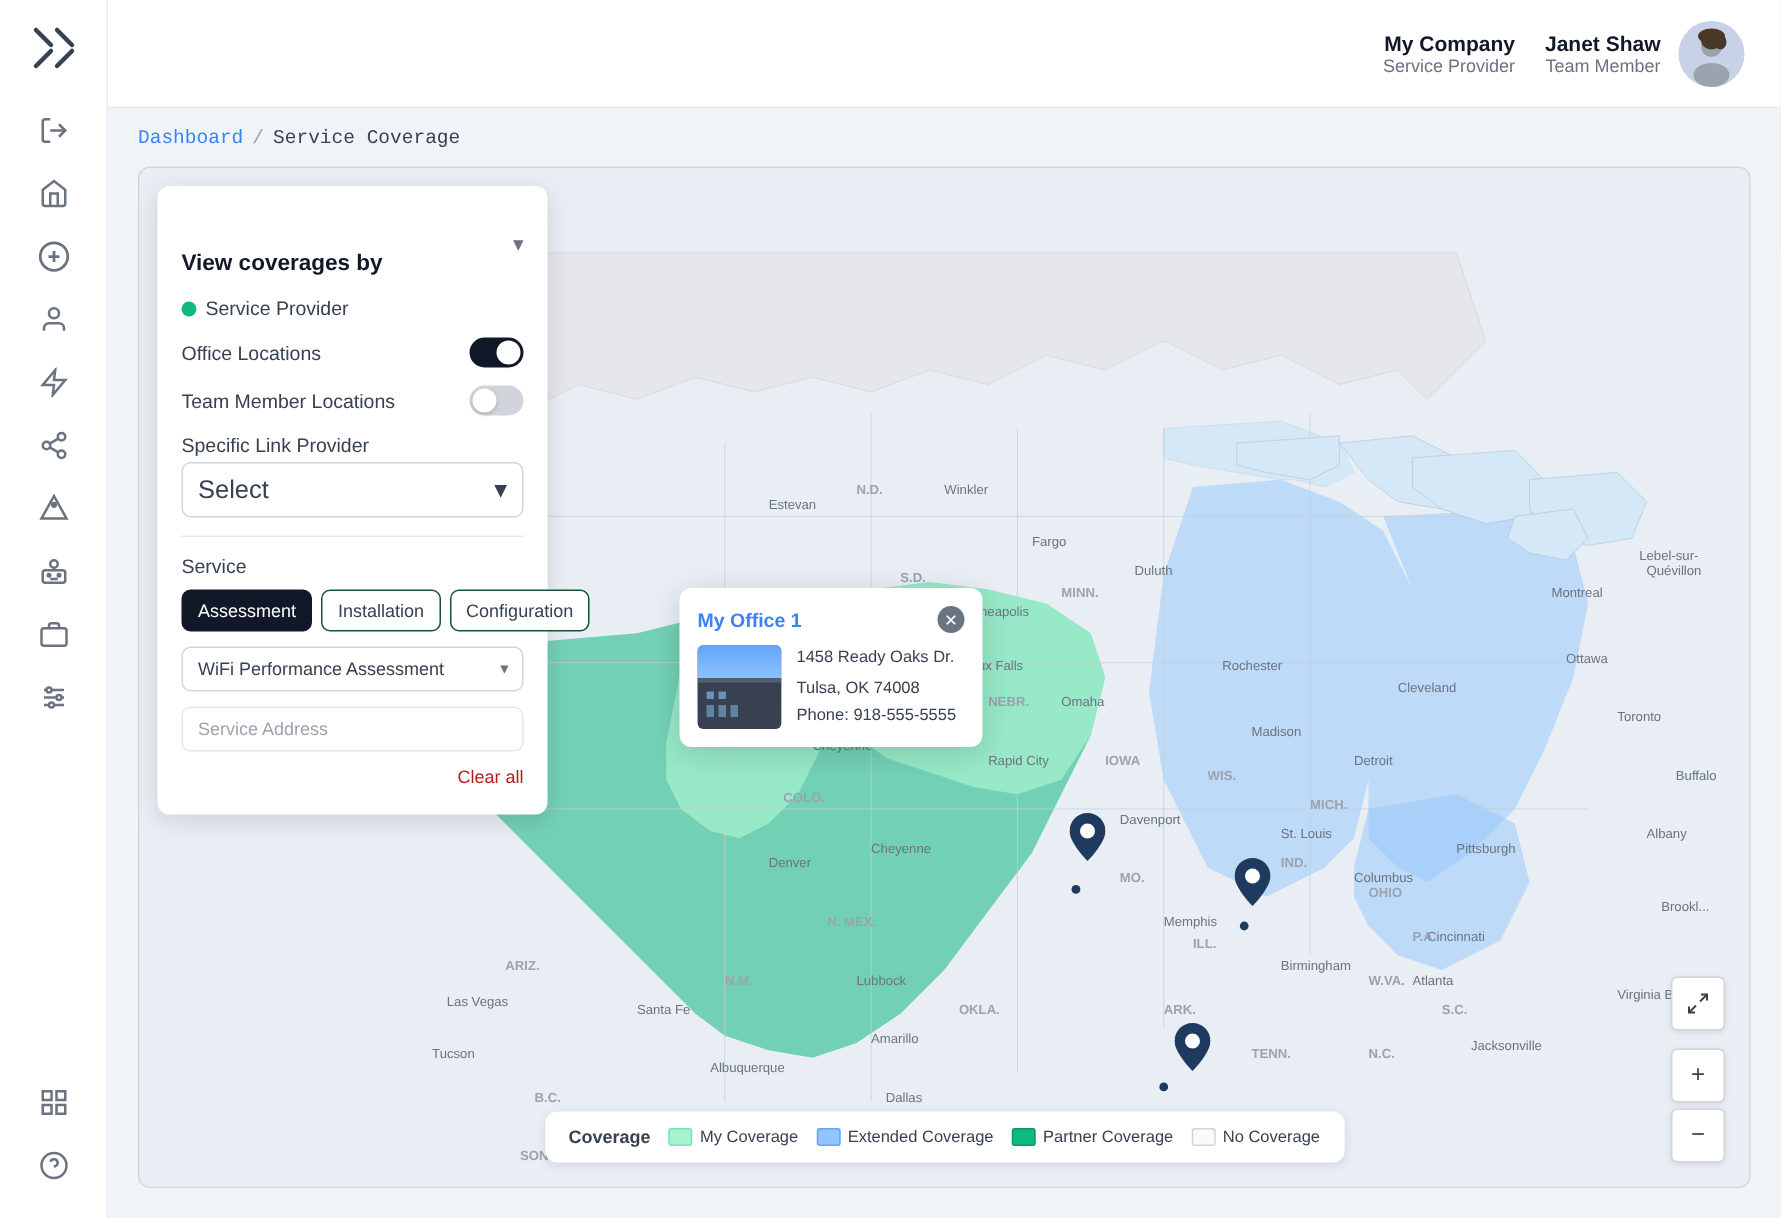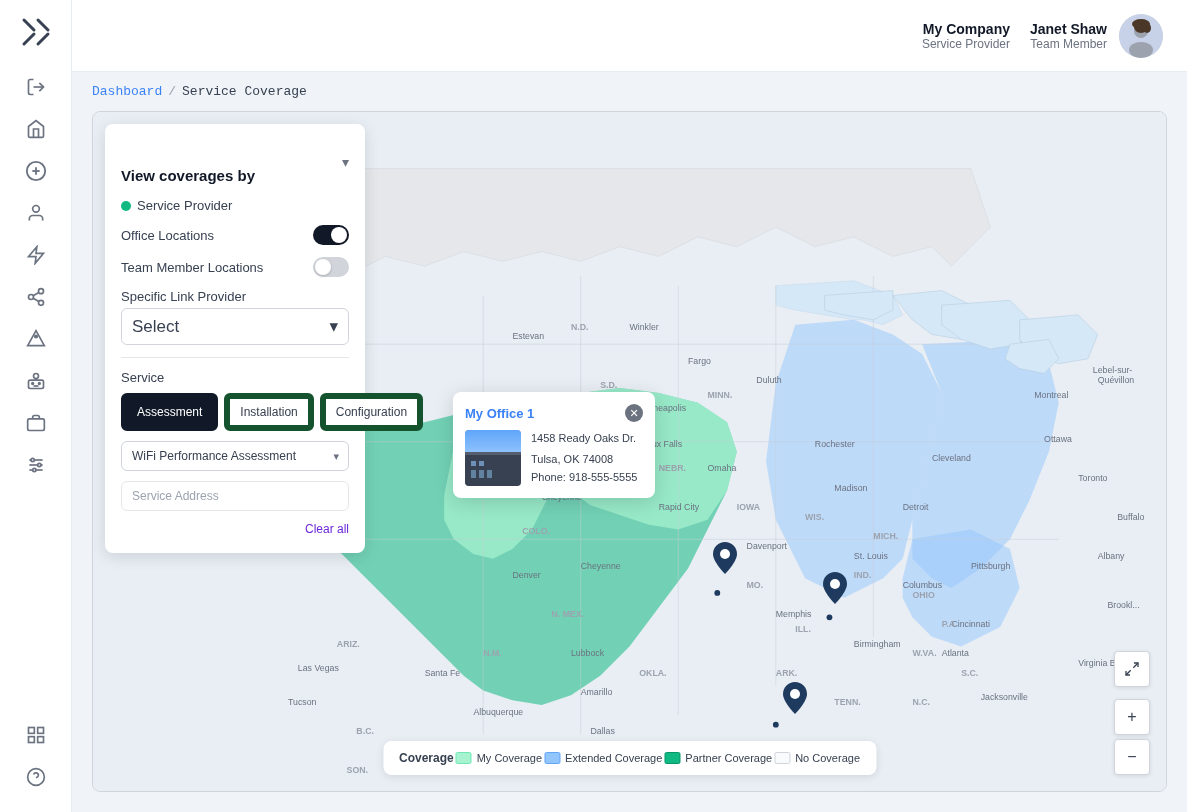--- a/index.html
+++ b/index.html
@@ -244,21 +244,21 @@
     .btn-group {
       display: flex;
       gap: 6px;
       margin-bottom: 10px;
     }
     .btn-tab {
       padding: 6px 10px;
       border-radius: 6px;
       font-size: 12px;
       cursor: pointer;
-      border: 6px solid #14532d;
+      border: 1px solid #14532d;
       background: #fff;
       color: #374151;
     }
     .btn-tab.active {
       background: #111827;
       color: #fff;
       border-color: #111827;
     }
 
     .dropdown-row {
@@ -297,21 +297,21 @@
       outline: none;
     }
     .address-input::placeholder { color: #9ca3af; }
 
     .clear-all {
       text-align: right;
       margin-top: 8px;
     }
     .clear-all-link {
       font-size: 12px;
-      color: #6d28d9;
+      color: #b91c1c;
       cursor: pointer;
       text-decoration: none;
       text-align: center;
     }
 
     
     .office-popup {
       position: absolute;
       top: 280px;
       left: 360px;
@@ -406,21 +406,21 @@
       bottom: 16px;
       left: 50%;
       transform: translateX(-50%);
       background: #fff;
       border-radius: 8px;
       padding: 10px 16px;
       box-shadow: 0 2px 8px rgba(0,0,0,0.1);
       z-index: 20;
       display: flex;
       align-items: center;
-      gap: 2px;
+      gap: 12px;
     }
     .legend-title {
       font-size: 12px;
       font-weight: 600;
       color: #374151;
     }
     .legend-item {
       display: flex;
       align-items: center;
       gap: 5px;

